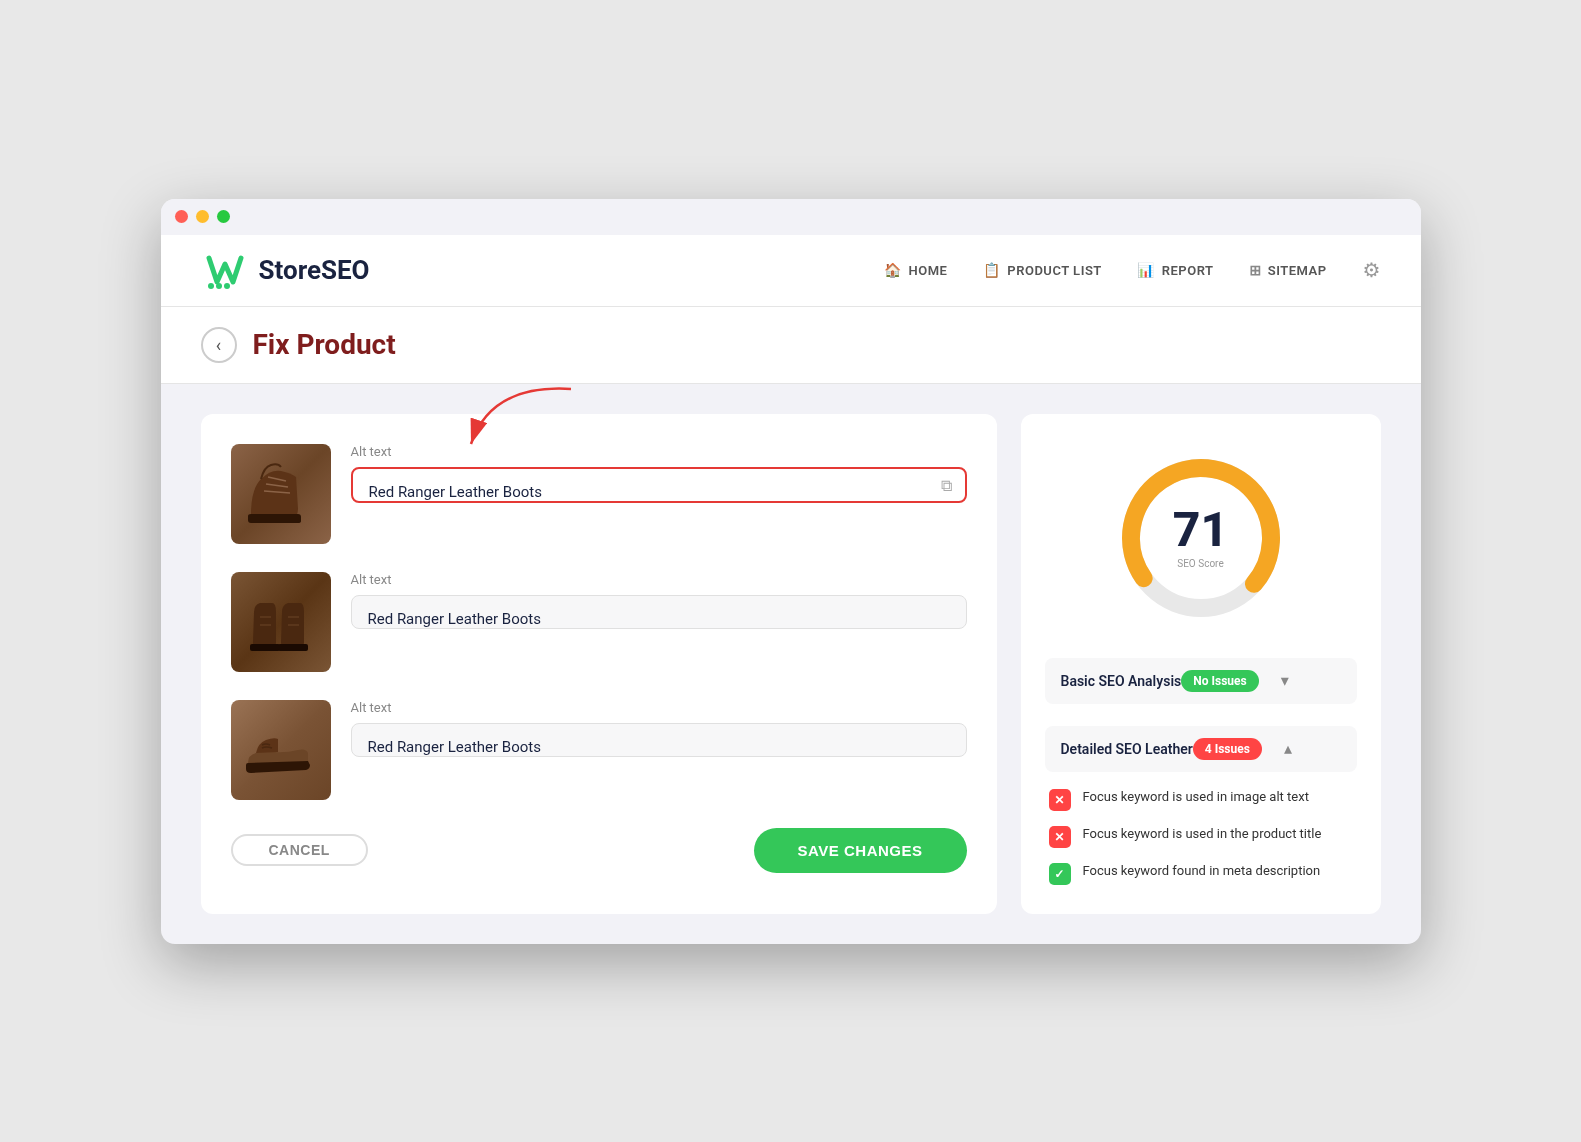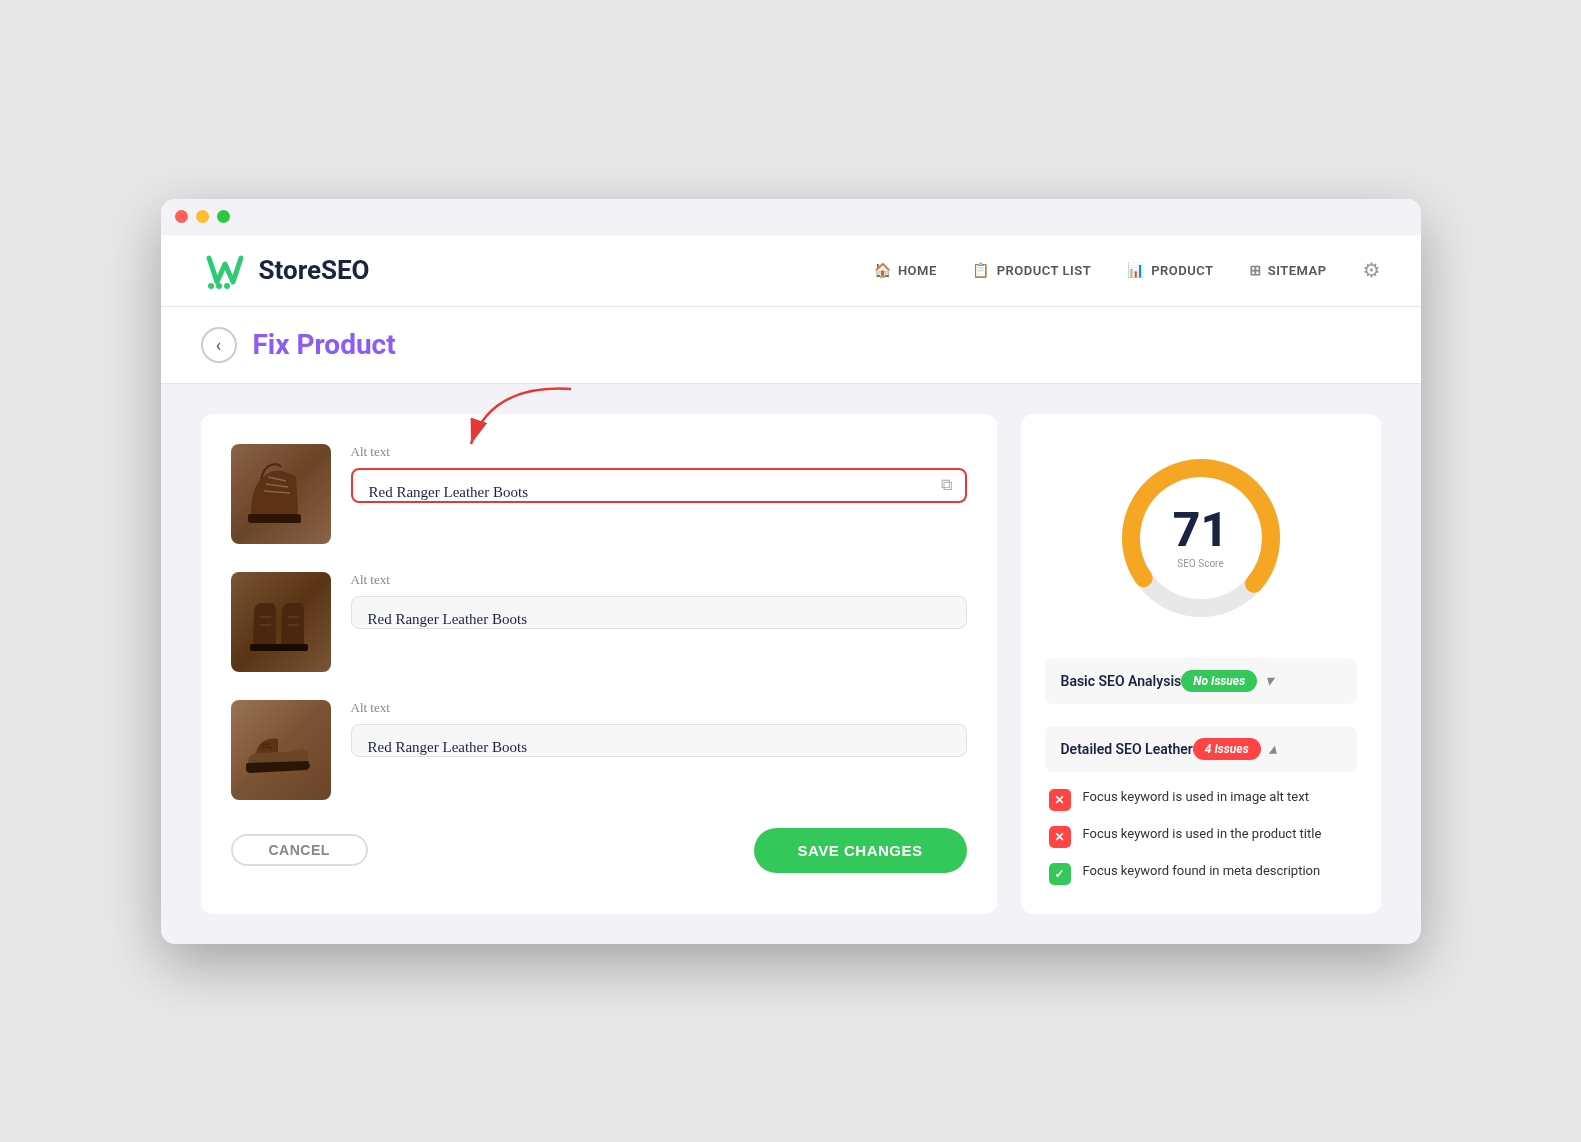--- a/index.html
+++ b/index.html
@@ -101,21 +101,21 @@
       display: flex;
       align-items: center;
       justify-content: center;
       cursor: pointer;
       font-size: 18px;
       color: #555;
     }
     .page-title {
       font-size: 28px;
       font-weight: 700;
-      color: #8b5cf6;
+      color: #7f1d1d;
     }
 
     
     .main-content {
       padding: 30px 40px;
       display: flex;
       gap: 24px;
     }
 
     
@@ -151,21 +151,20 @@
     }
     .shoe-img-2 {
       background: linear-gradient(135deg, #7a5535 0%, #5a3515 50%, #7a5535 100%);
     }
     .shoe-img-3 {
       background: linear-gradient(135deg, #9a7355 0%, #7a5335 50%, #6B4527 100%);
     }
 
     .alt-text-area {
       flex: 1;
-      font-family: Liberation Serif, serif;
     }
     .alt-label {
       font-size: 13px;
       color: #888;
       margin-bottom: 8px;
       display: block;
     }
     .alt-input-wrapper {
       position: relative;
     }
@@ -300,22 +299,21 @@
     .badge-green { background: #34c759; }
     .badge-red { background: #ff4444; }
     .chevron-icon {
       font-size: 16px;
       color: #888;
       margin-left: 8px;
     }
     .badge-row {
       display: flex;
       align-items: center;
-      gap: 0;
-      font-style: italic;
+      gap: 14px;
     }
 
     
     .issues-list {
       width: 100%;
       display: flex;
       flex-direction: column;
       gap: 14px;
       padding: 14px 4px 0;
     }
@@ -377,21 +375,21 @@
       <a class="nav-link">
         <span class="nav-icon">🏠</span>
         <span>HOME</span>
       </a>
       <a class="nav-link">
         <span class="nav-icon">📋</span>
         <span>PRODUCT LIST</span>
       </a>
       <a class="nav-link">
         <span class="nav-icon">📊</span>
-        <span>PRODUCT</span>
+        <span>REPORT</span>
       </a>
       <a class="nav-link">
         <span class="nav-icon">⊞</span>
         <span>SITEMAP</span>
       </a>
     </div>
     <button class="gear-btn">⚙</button>
   </div>
 
   <div class="page-header">

